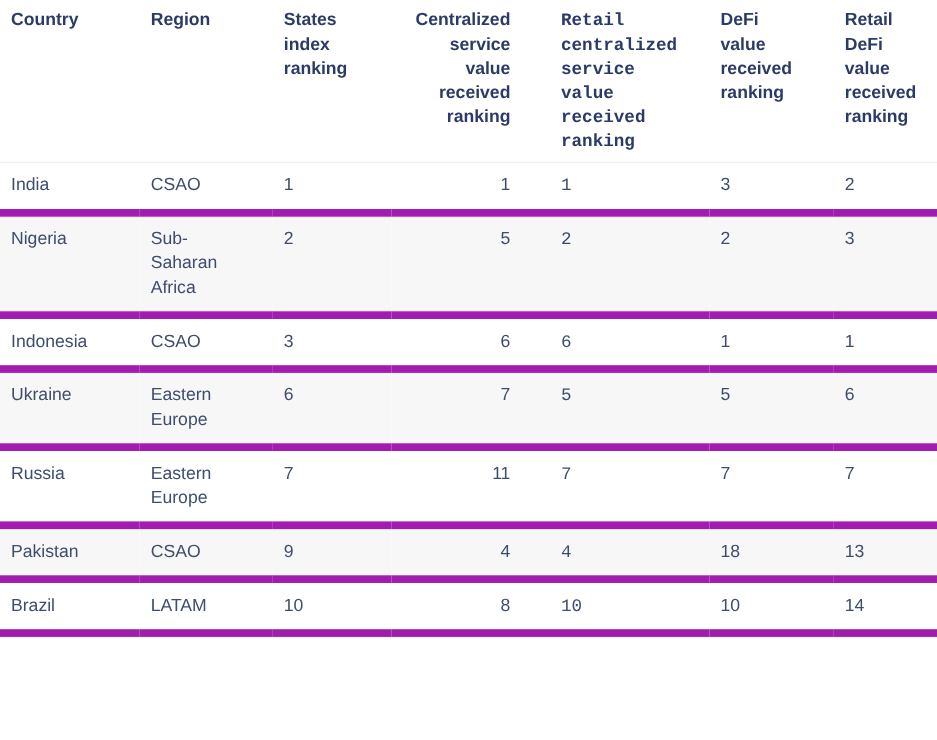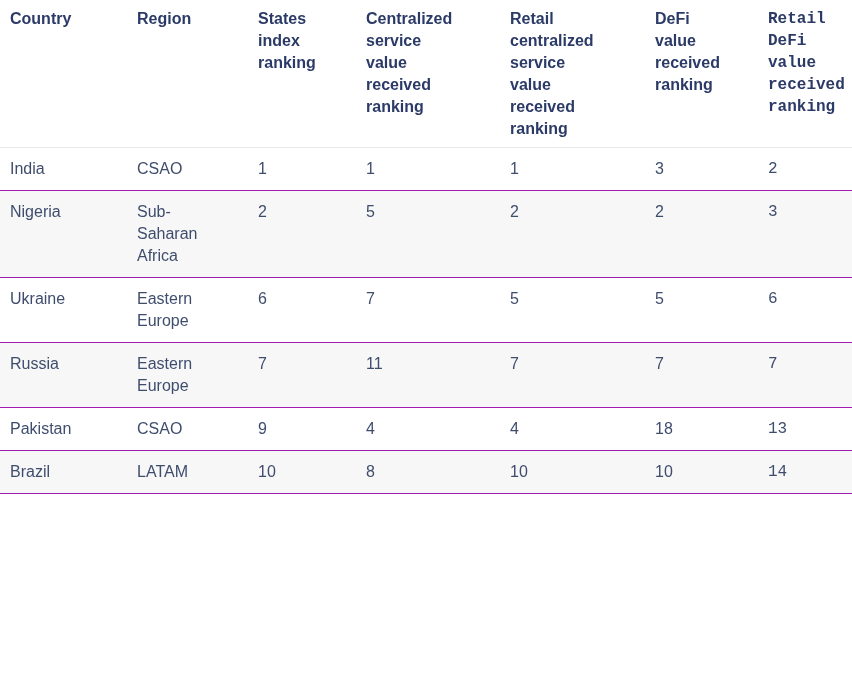--- a/index.html
+++ b/index.html
@@ -36,31 +36,31 @@
     color: #2b3a67;
     font-weight: 700;
     padding-top: 8px;
     padding-bottom: 7px;
     border-bottom: 1px solid #e9e9eb;
   }
   td {
     color: #3f4d6d;
     font-weight: 400;
   }
-  tbody tr { border-bottom: 1px solid #a21caf; }
+  tbody tr { border-bottom: 7px solid #a21caf; }
   tbody tr:nth-child(even) { background: #f7f7f8; }
 
   
   th:nth-child(1), td:nth-child(1) { padding-right: 30px; margin-left: 36px; }
   th:nth-child(2), td:nth-child(2) { padding-right: 26px; }
   th:nth-child(3), td:nth-child(3) { padding-right: 26px; }
-  th:nth-child(4), td:nth-child(4) { padding-right: 36px; }
-  th:nth-child(5), td:nth-child(5) { padding-right: 36px; }
+  th:nth-child(4), td:nth-child(4) { padding-right: 36px; text-align: right; }
+  th:nth-child(5), td:nth-child(5) { padding-right: 36px; font-family: Liberation Mono, monospace; }
   th:nth-child(6), td:nth-child(6) { padding-right: 34px; }
-  th:nth-child(7), td:nth-child(7) { padding-right: 16px; font-family: Liberation Mono, monospace; }
+  th:nth-child(7), td:nth-child(7) { padding-right: 16px; }
 </style>
 </head>
 <body>
 
 <table class="rank-table">
   <colgroup>
     <col class="c1">
       <col class="c2">
       <col class="c3">
       <col class="c4">
@@ -92,20 +92,29 @@
       <tr>
         <td>Nigeria</td>
         <td>Sub-Saharan Africa</td>
         <td>2</td>
         <td>5</td>
         <td>2</td>
         <td>2</td>
         <td>3</td>
       </tr>
       <tr>
+        <td>Indonesia</td>
+        <td>CSAO</td>
+        <td>3</td>
+        <td>6</td>
+        <td>6</td>
+        <td>1</td>
+        <td>1</td>
+      </tr>
+      <tr>
         <td>Ukraine</td>
         <td>Eastern Europe</td>
         <td>6</td>
         <td>7</td>
         <td>5</td>
         <td>5</td>
         <td>6</td>
       </tr>
       <tr>
         <td>Russia</td>

